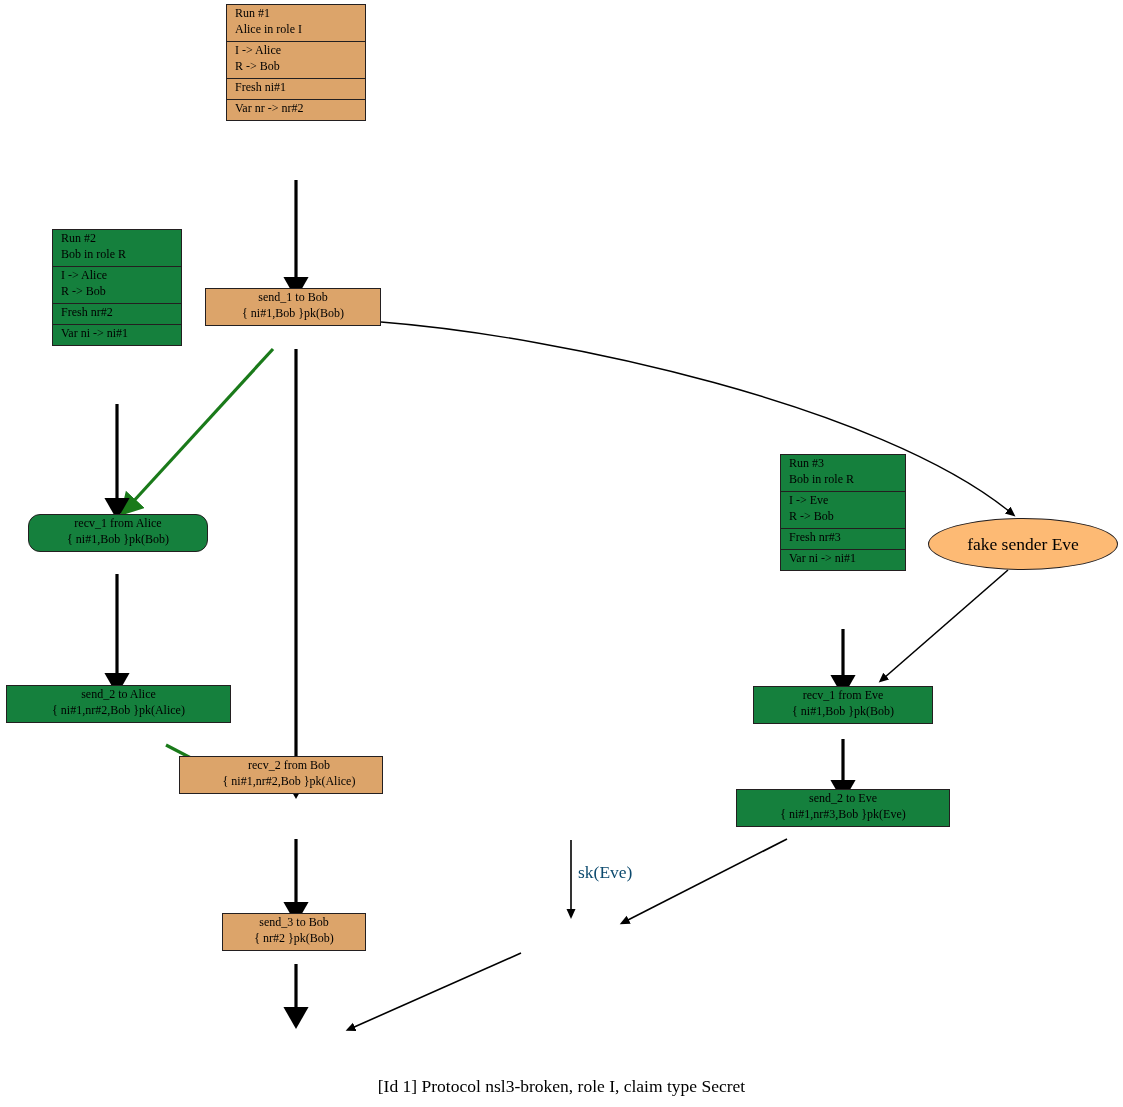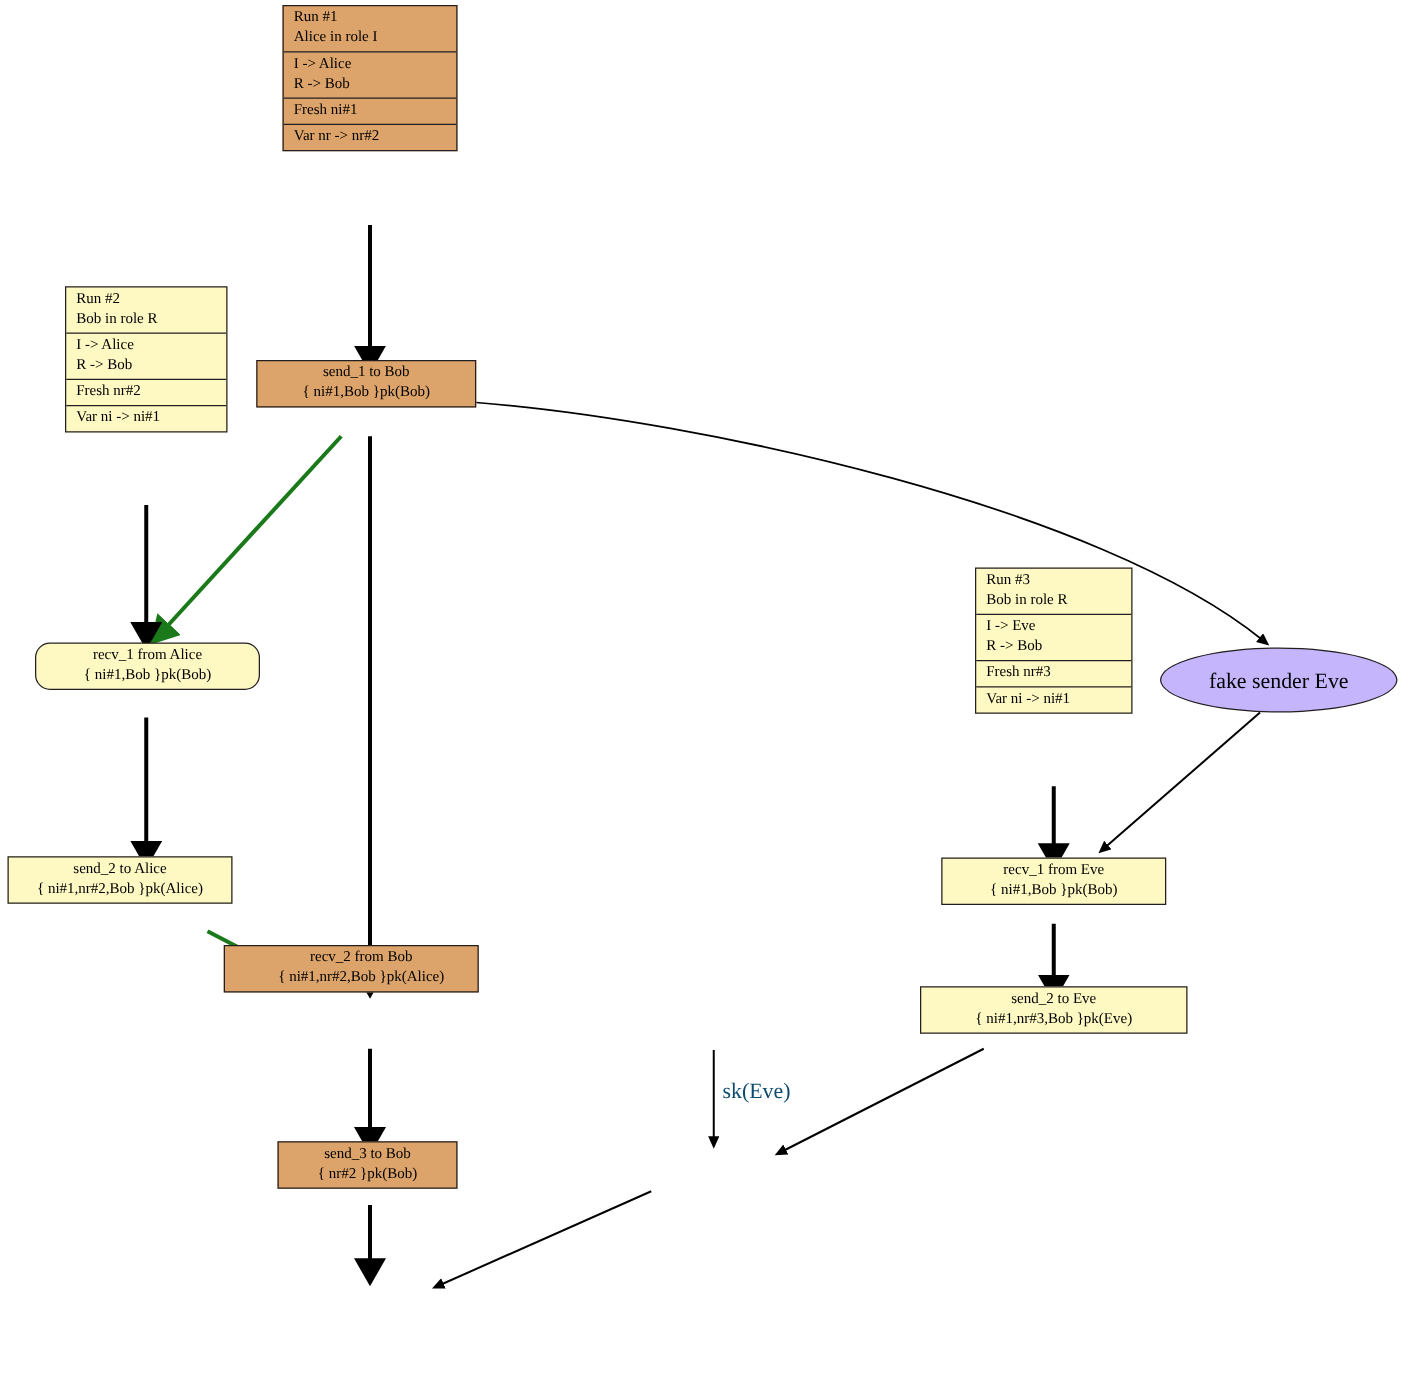--- a/index.html
+++ b/index.html
@@ -34,27 +34,27 @@
     padding: 1px 8px 3px 8px;
     white-space: nowrap;
     line-height: 1.33;
     font-size: 12px;
   }
   .node .seg + .seg {
     border-top: 1px solid #231f20;
   }
   .run-box .seg { text-align: left; }
   .tan   { background: #dca46a; }
-  .pink  { background: #fef9c3; }
+  .pink  { background: #15803d; }
   .black { background: #000000; }
   .black .seg { color: #ffffff; }
   .ellipse {
     position: absolute;
     box-sizing: border-box;
-    background: #c4b5fd;
+    background: #fdba74;
     border: 1px solid #231f20;
     border-radius: 50%;
     display: flex;
     align-items: center;
     justify-content: center;
     color: #000000;
     font-size: 17.5px;
     white-space: nowrap;
     z-index: 2;
   }
@@ -168,21 +168,21 @@
     </div>
   </div>
 
   <div class="node pink" style="left:28px; top:514px; width:180px;border-radius:12px;">
     <div class="seg">
       <div>recv_1 from Alice</div>
       <div>{ ni#1,Bob }pk(Bob)</div>
     </div>
   </div>
 
-  <div class="node pink" style="left:6px; top:685px; width:180px;">
+  <div class="node pink" style="left:6px; top:685px; width:225px;">
     <div class="seg">
       <div>send_2 to Alice</div>
       <div>{ ni#1,nr#2,Bob }pk(Alice)</div>
     </div>
   </div>
 
   <div class="node tan" style="left:179px; top:756px; width:204px;padding-left:16px;">
     <div class="seg">
       <div>recv_2 from Bob</div>
       <div>{ ni#1,nr#2,Bob }pk(Alice)</div>
@@ -212,14 +212,15 @@
 
 
   <div class="ellipse" style="left:928px; top:518px; width:190px; height:52px;">
     <span>fake sender Eve</span>
   </div>
 
 
 
   <div class="edge-label" style="left:578px; top:862px;">sk(Eve)</div>
 
+  <div class="caption" style="left:0; top:1076px;">[Id 1] Protocol nsl3-broken, role I, claim type Secret</div>
 
 </div>
 
 </body></html>

